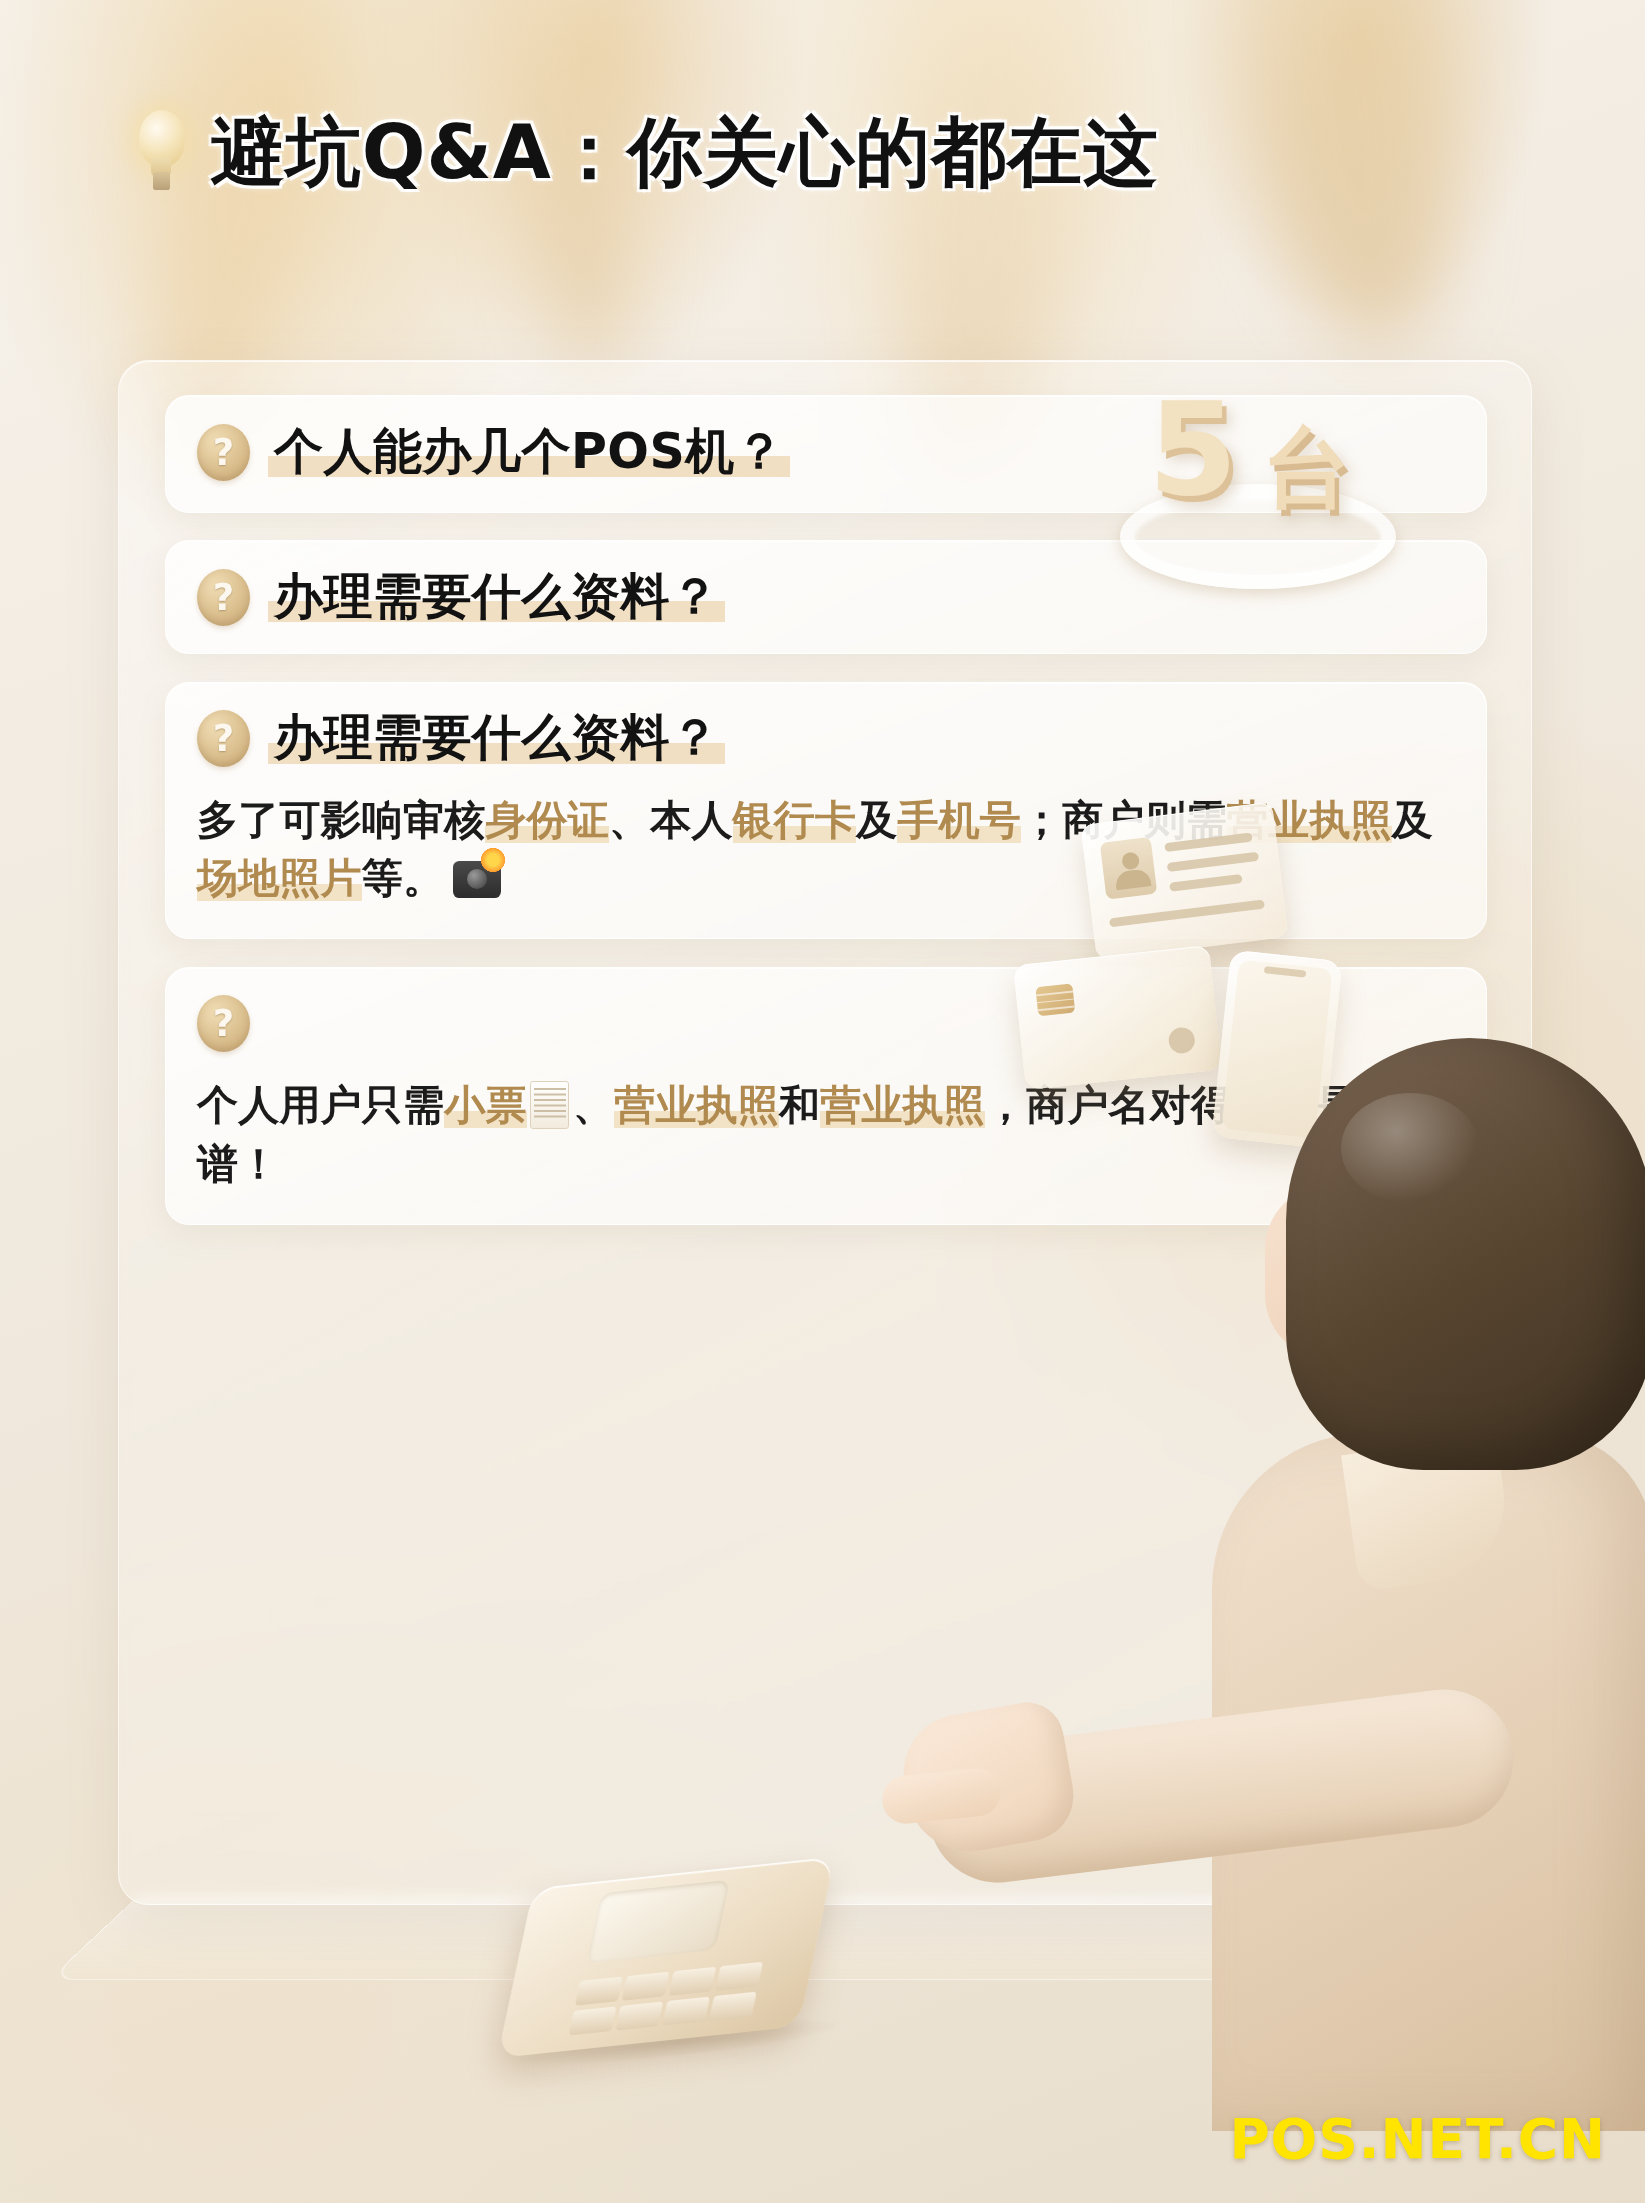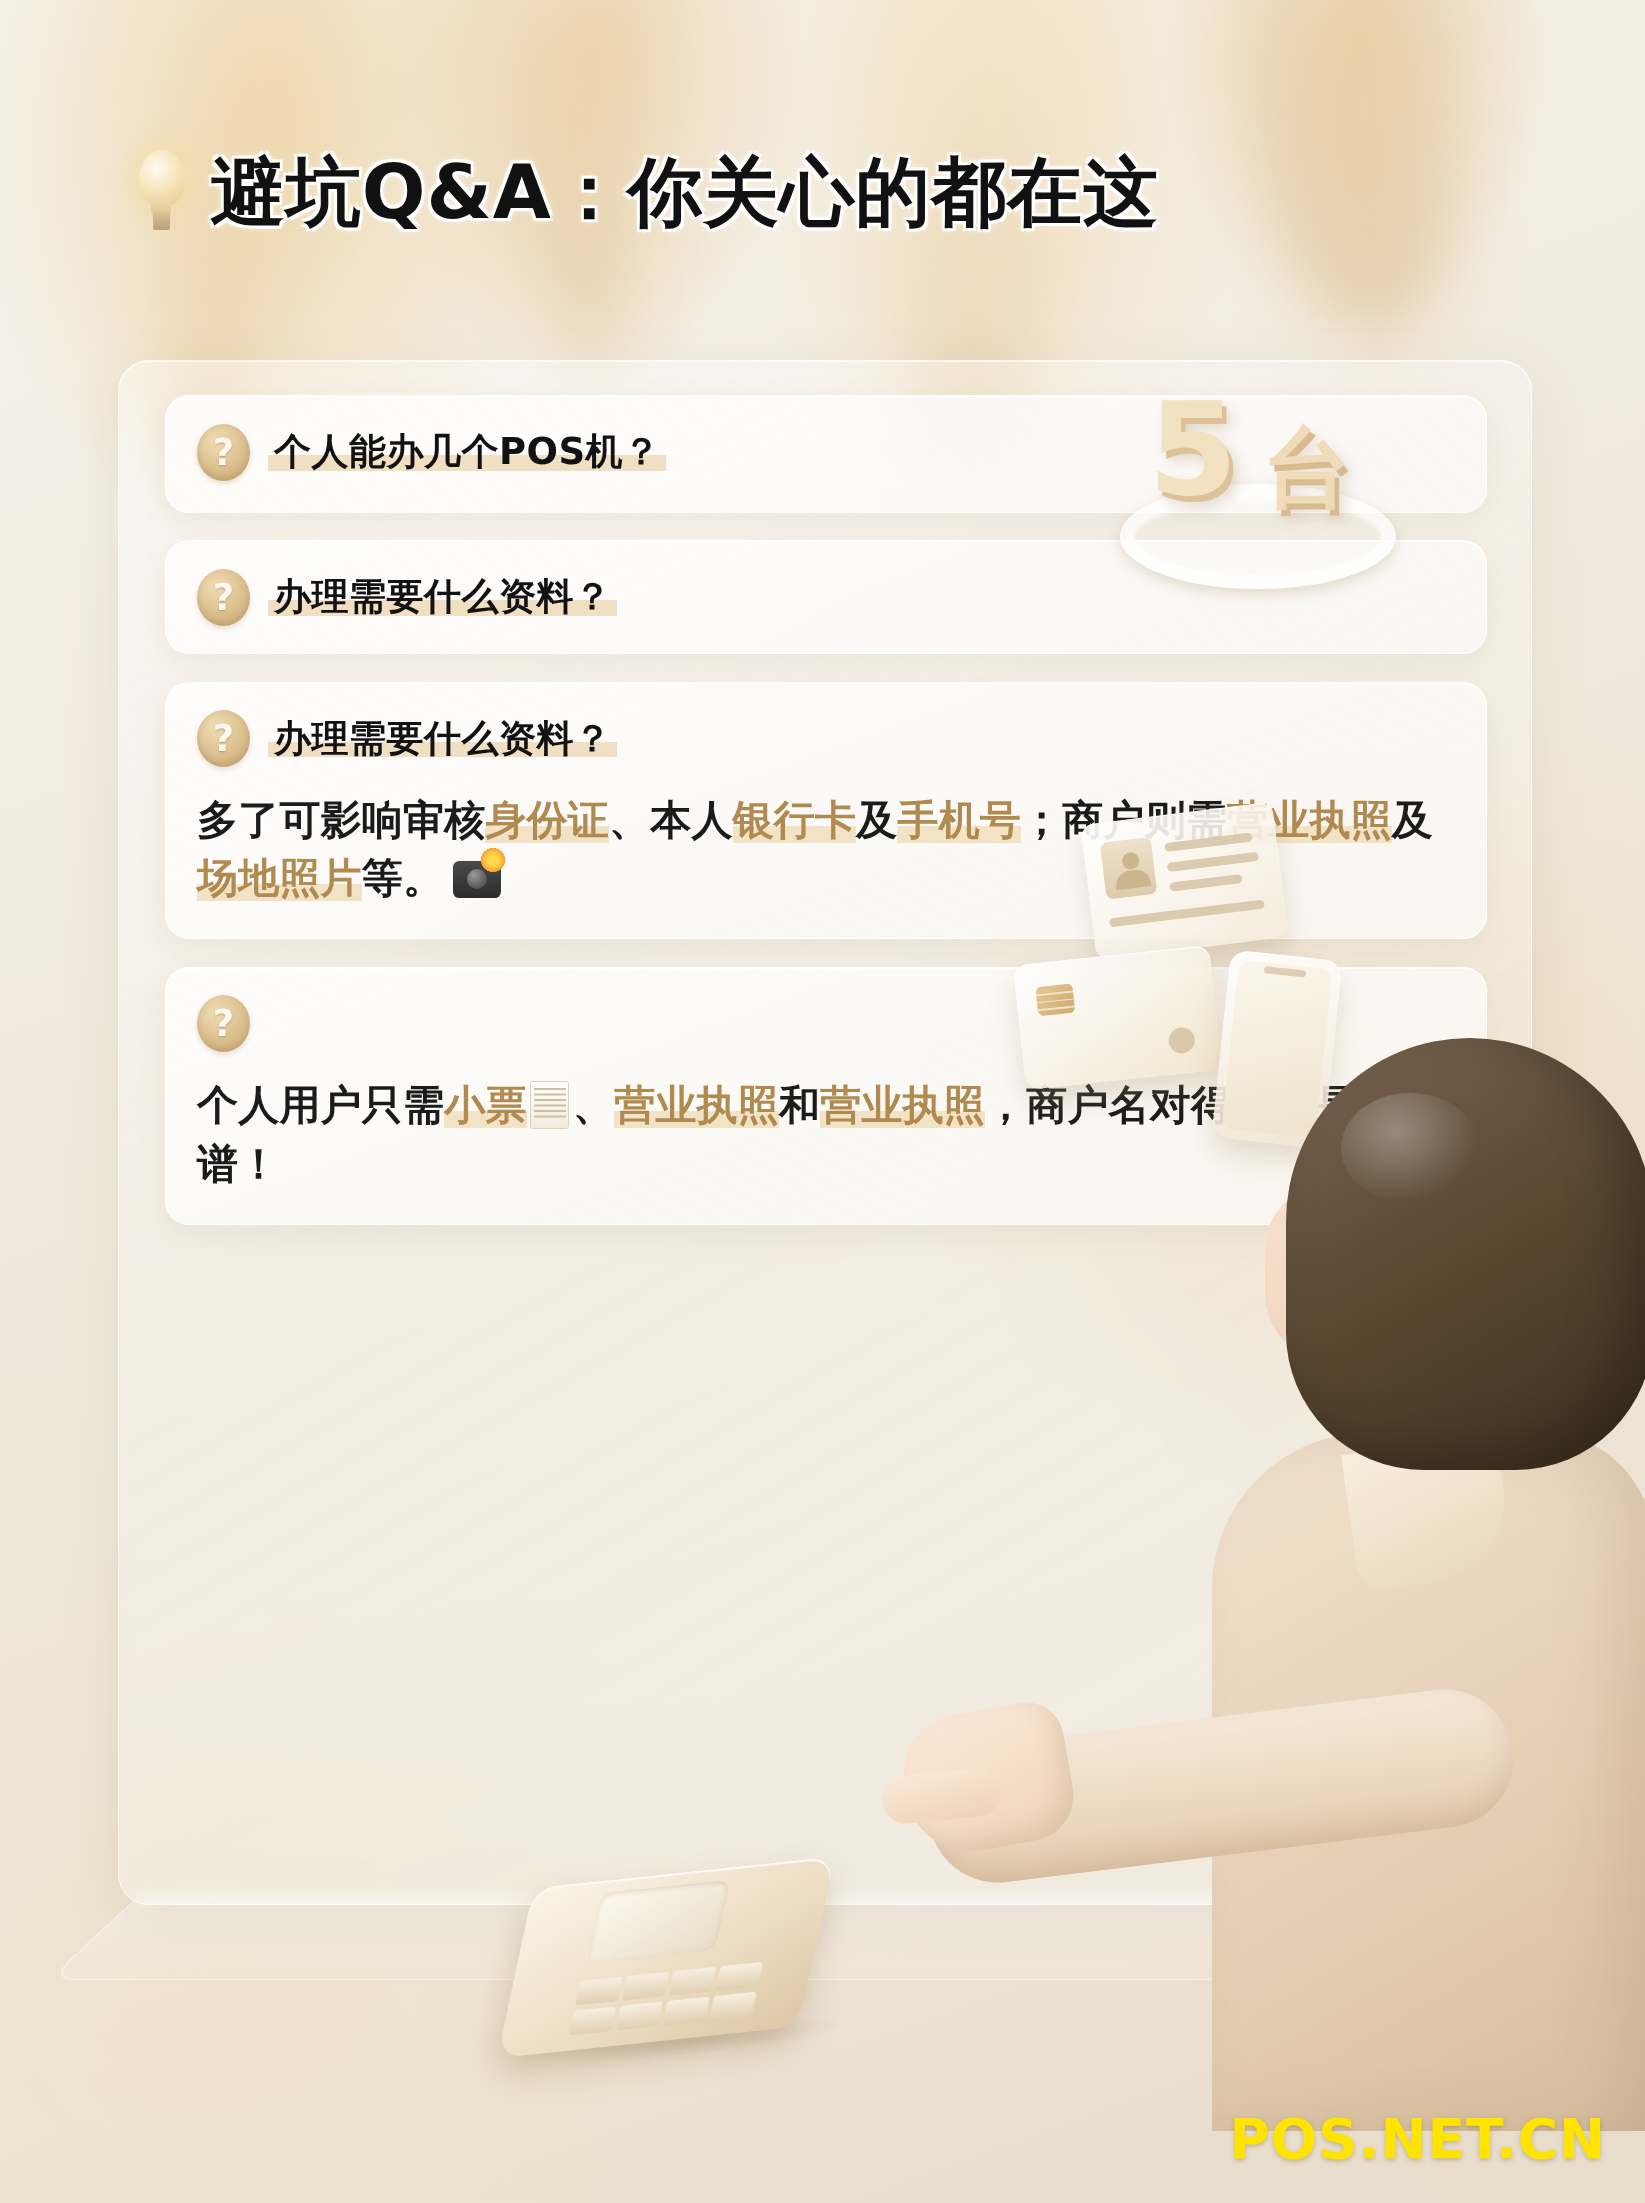--- a/index.html
+++ b/index.html
@@ -20,21 +20,21 @@
       linear-gradient(160deg,#f6f2ec 0%,#f3ece2 28%,#efe7da 55%,#ece3d4 78%,#e8ddcb 100%);
   }
   .bg-streak{position:absolute;filter:blur(35px);opacity:.55;border-radius:50%;}
   .s1{left:165px;top:-55px;width:138px;height:514px;background:linear-gradient(#f2debb,#e8cb9a);transform:rotate(8deg);}
   .s2{left:514px;top:-110px;width:110px;height:478px;background:linear-gradient(#f5e6c9,#ddbf8d);transform:rotate(-6deg);}
   .s3{left:900px;top:-83px;width:174px;height:551px;background:linear-gradient(#f7ead4,#e2c79c);transform:rotate(5deg);}
   .s4{left:1249px;top:-129px;width:193px;height:478px;background:linear-gradient(#f3e2c2,#d9b985);transform:rotate(-10deg);}
   .s5{left:1405px;top:1607px;width:294px;height:478px;background:linear-gradient(#efe0c6,#dcc39a);transform:rotate(14deg);}
 
   
-  .title-row{position:absolute;left:133px;top:110px;display:flex;align-items:center;gap:20px;z-index:30;margin-top:40px;}
+  .title-row{position:absolute;left:133px;top:110px;display:flex;align-items:center;gap:20px;z-index:30;}
   .bulb{position:relative;width:57px;height:84px;}
   .bulb-glass{position:absolute;left:5.5px;top:0;width:46px;height:57px;border-radius:50% 50% 46% 46%;
     background:radial-gradient(circle at 38% 32%,#fffaf0,#f6e6bd 45%,#e9cf93 85%);
     box-shadow:0 0 24px 9.2px rgba(243,221,167,.75);}
   .bulb-neck{position:absolute;left:18.4px;top:48px;width:20px;height:20px;border-radius:0 0 7.3px 7.3px;
     background:linear-gradient(#eedcb0,#dcc289);}
   .bulb-base{position:absolute;left:20px;top:62px;width:16.5px;height:18.4px;border-radius:2.8px;
     background:linear-gradient(#d9c49a,#bfa madness);background:linear-gradient(#d9c49a,#b9a078);}
   .page-title{font-size:75px;font-weight:900;color:#111;letter-spacing:0.9px;line-height:1;
     text-shadow:0 0 3.7px #fff,0 0 8.3px #fff,2.8px 2.8px 0 rgba(255,255,255,.9),-2.8px -2.8px 0 rgba(255,255,255,.85),
@@ -61,21 +61,21 @@
     box-shadow:0 9.2px 27.5px rgba(160,135,100,.10), inset 0 0.9px 0 rgba(255,255,255,.9);
     padding:27.5px 31px 31px 31px;margin-bottom:27.5px;}
   .card.short{padding-bottom:27.5px;}
   .q-row{display:flex;align-items:center;gap:18.4px;}
   .q-badge{flex:none;width:53px;height:57px;border-radius:50%;
     background:radial-gradient(circle at 36% 30%,#f0dcb4,#d9bd8b 60%,#c9a873);
     box-shadow:inset 0 -3.7px 7.3px rgba(160,130,90,.35),0 2.8px 5.5px rgba(170,140,100,.25);
     display:flex;align-items:center;justify-content:center;
     color:#fdf8ef;font-size:37px;font-weight:800;font-family:"DejaVu Sans",sans-serif;
     text-shadow:0 0.9px 1.8px rgba(140,110,70,.5);}
-  .q-text{font-size:37px;font-weight:900;color:#121212;line-height:1.12;letter-spacing:0.5px;
+  .q-text{font-size:49px;font-weight:900;color:#121212;line-height:1.12;letter-spacing:0.5px;
     background:linear-gradient(transparent 58%, #f0dfc2 58%, #f0dfc2 96%, transparent 96%);
     padding:0 5.5px;display:inline-block;
     font-family:"DejaVu Sans","Liberation Sans",sans-serif;}
   .a-text{margin-top:24px;font-size:41px;font-weight:700;color:#1b1b1b;line-height:1.42;
     letter-spacing:0.2px;font-family:"DejaVu Sans","Liberation Sans",sans-serif;}
   .hl{color:#b08a4e;font-weight:900;
     background:linear-gradient(transparent 62%, #f3e3c6 62%, #f3e3c6 97%, transparent 97%);}
 
   
   .prop{position:absolute;z-index:25;pointer-events:none;}

